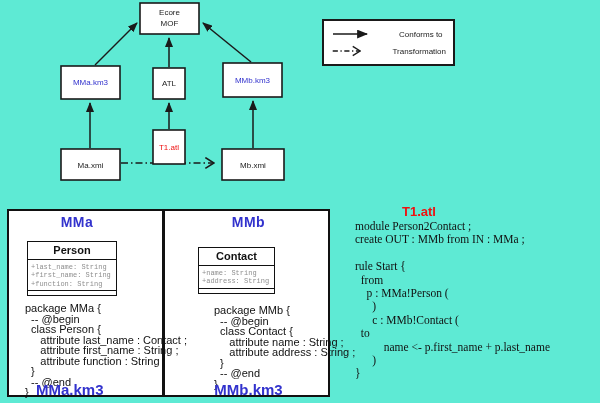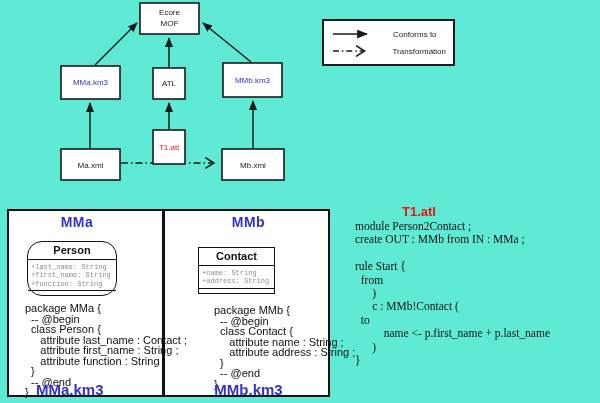--- a/index.html
+++ b/index.html
@@ -12,38 +12,38 @@
   .diagram text { font-family:"Liberation Sans",sans-serif; font-size:8px; fill:#222; text-anchor:middle; }
   .diagram text.blue { fill:#3232cd; }
   .diagram text.red  { fill:#ee1111; }
   .diagram line { stroke:#1a1a1a; stroke-width:1.5; }
   .diagram line.dashdot { stroke-dasharray:7 3 1.5 3; }
 
   
   .legend { position:absolute; left:322px; top:19px; width:133px; height:47px;
             border:2px solid #1a1a1a; background:#fff; display:flex; flex-direction:column;
             justify-content:center; gap:5px; padding:4px 7px; }
-  .legend-row { display:flex; align-items:center; gap:16px; }
+  .legend-row { display:flex; align-items:center; gap:22px; }
   .legend-row svg line { stroke:#1a1a1a; stroke-width:1.5; }
   .legend-row svg line.dashdot { stroke-dasharray:6 3 1.5 3; }
   .legend-label { font-size:8px; color:#222; white-space:nowrap; }
 
   
   .panel { position:absolute; left:7px; top:209px; width:323px; height:188px;
            border:2px solid #111; background:#fff; }
   .divider { position:absolute; left:153px; top:0; width:3px; height:100%; background:#111; }
   .mm-title { position:absolute; font-weight:bold; font-size:14px; color:#3232cd; letter-spacing:0.5px; }
   .mm-title.t-left  { left:16px; top:3px; width:104px; text-align:center; }
   .mm-title.t-right { left:156px; top:3px; width:167px; text-align:center; }
   .uml-class { position:absolute; border:1.5px solid #111; background:#fff; }
   .uml-head { border-bottom:1.5px solid #111; font-weight:bold; font-size:11px; text-align:center; padding:2px 0 3px; color:#111; }
   .uml-attrs { font-family:Liberation Mono, monospace; font-size:7px; color:#8f8f8f;
                padding:3px 3px 2px; line-height:8.4px; white-space:pre; }
   .uml-empty { border-top:1.5px solid #111; height:5px; }
-  .person-box  { left:18px;  top:30px; width:90px;border-radius:15px; }
+  .person-box  { left:18px;  top:30px; width:90px; }
   .contact-box { left:189px; top:36px; width:77px; }
   .km3-code { position:absolute; font-size:11px; line-height:10.5px; color:#111; white-space:pre; }
   .km3-code.c-left  { left:16px;  top:92px; }
   .km3-code.c-right { left:205px; top:94px; }
   .file-label { position:absolute; font-weight:bold; font-size:15px; color:#3232cd; }
   .file-label.f-left  { left:27px;  top:170px; }
   .file-label.f-right { left:156px; top:170px; width:167px; text-align:center; }
 
   
   .atl-title { position:absolute; left:355px; top:204px; width:128px; text-align:center;
@@ -138,15 +138,15 @@
     <div class="uml-class contact-box">
       <div class="uml-head">Contact</div>
       <div class="uml-attrs"><div>+name: String</div><div>+address: String</div></div>
       <div class="uml-empty"></div>
     </div>
     <div class="km3-code c-right"><div>package MMb {</div><div>  -- @begin</div><div>  class Contact {</div><div>     attribute name : String ;</div><div>     attribute address : String ;</div><div>  }</div><div>  -- @end</div><div>}</div></div>
     <div class="file-label f-right">MMb.km3</div>
   </div>
 
   <div class="atl-title">T1.atl</div>
-  <div class="atl-code"><div>module Person2Contact ;</div><div>create OUT : MMb from IN : MMa ;</div><div>&nbsp;</div><div>rule Start {</div><div>  from</div><div>      )</div><div>      c : MMb!Contact (</div><div>  to</div><div>          name &lt;- p.first_name + p.last_name</div><div>      )</div><div>}</div></div>
+  <div class="atl-code"><div>module Person2Contact ;</div><div>create OUT : MMb from IN : MMa ;</div><div>&nbsp;</div><div>rule Start {</div><div>  from</div><div>    p : MMa!Person (</div><div>      )</div><div>      c : MMb!Contact (</div><div>  to</div><div>          name &lt;- p.first_name + p.last_name</div><div>      )</div><div>}</div></div>
 
 </div>
 
 </body></html>

